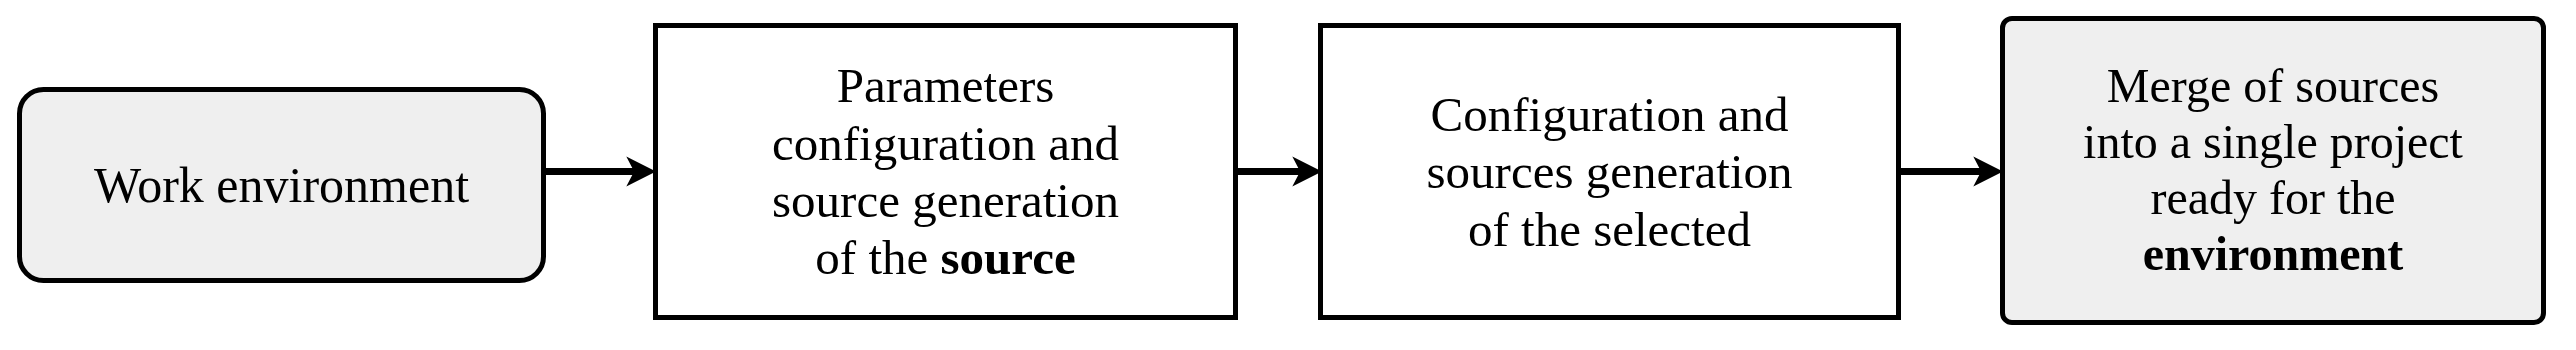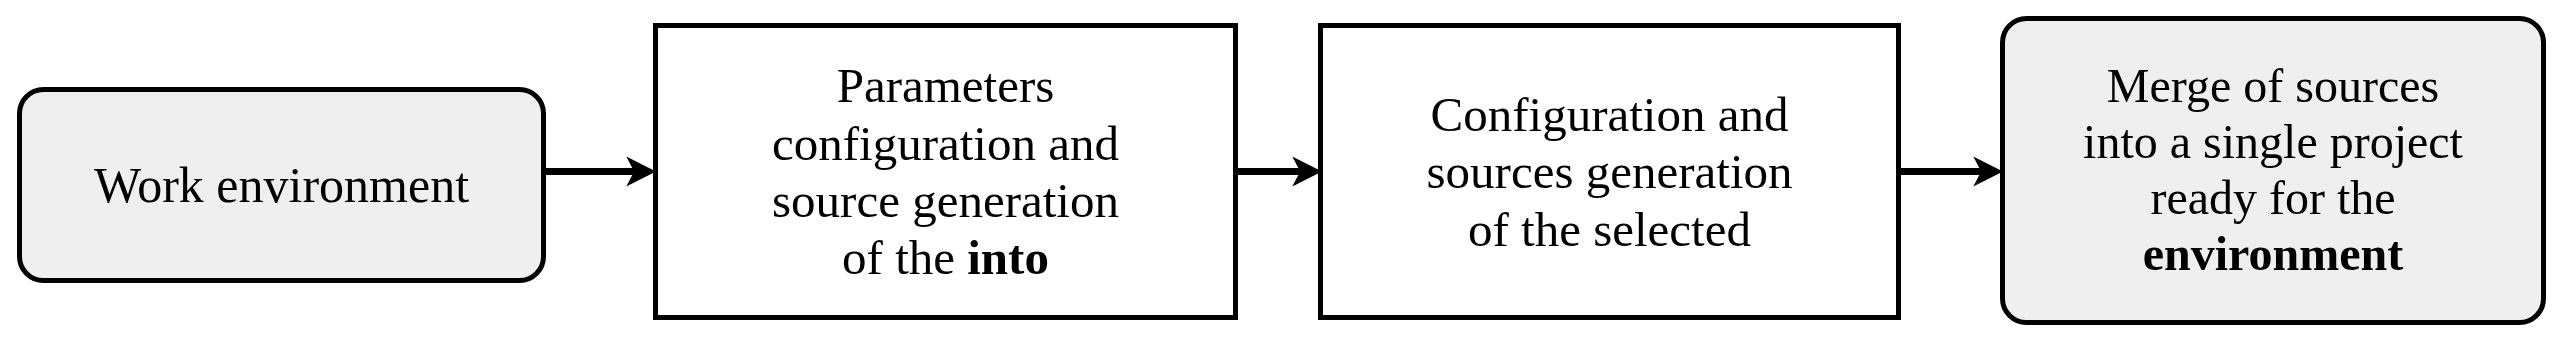--- a/index.html
+++ b/index.html
@@ -56,21 +56,21 @@
   #node-work-env {
     left: 17px;  top: 87px;  width: 529px;  height: 196px;
   }
   #node-model {
     left: 653px; top: 23.4px;   width: 585px;  height: 297px;
   }
   #node-sensors {
     left: 1318px; top: 23.4px;  width: 583px;  height: 297px;
   }
   #node-merge {
-    left: 2000px; top: 15.6px;  width: 546px;  height: 309px;
+    left: 2000px; top: 15.6px;  width: 546px;  height: 309px; border-radius: 12px;
   }
   #node-work-env .node-label { font-size: 50px; }
   #node-model .node-label    { font-size: 49px; }
   #node-sensors .node-label  { font-size: 49px; }
   #node-merge .node-label    { font-size: 48px; }
 
   
   .connector {
     position: absolute;
     height: 47px;
@@ -91,21 +91,21 @@
   </div>
 
   <div class="connector" id="connector-1">
     <svg viewBox="0 0 142 60" preserveAspectRatio="none">
       <line x1="0" y1="30" x2="118" y2="30" stroke="#000000" stroke-width="9"></line>
       <polygon points="142,30 104,11 114,30 104,49" fill="#000000"></polygon>
     </svg>
   </div>
 
   <div class="node node-sharp" id="node-model">
-    <span class="node-label"><span>Parameters</span><br><span>configuration and</span><br><span>source generation</span><br><span>of the </span><span class="em">into</span></span>
+    <span class="node-label"><span>Parameters</span><br><span>configuration and</span><br><span>source generation</span><br><span>of the </span><span class="em">source</span></span>
   </div>
 
   <div class="connector" id="connector-2">
     <svg viewBox="0 0 110 60" preserveAspectRatio="none">
       <line x1="0" y1="30" x2="86" y2="30" stroke="#000000" stroke-width="9"></line>
       <polygon points="110,30 72,11 82,30 72,49" fill="#000000"></polygon>
     </svg>
   </div>
 
   <div class="node node-sharp" id="node-sensors">

